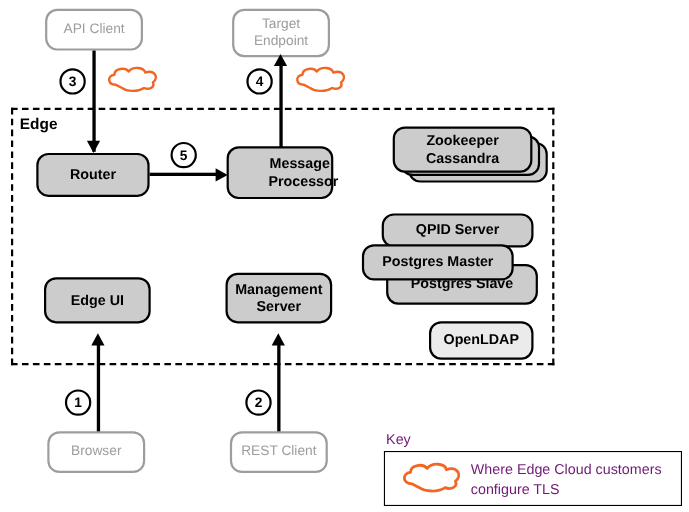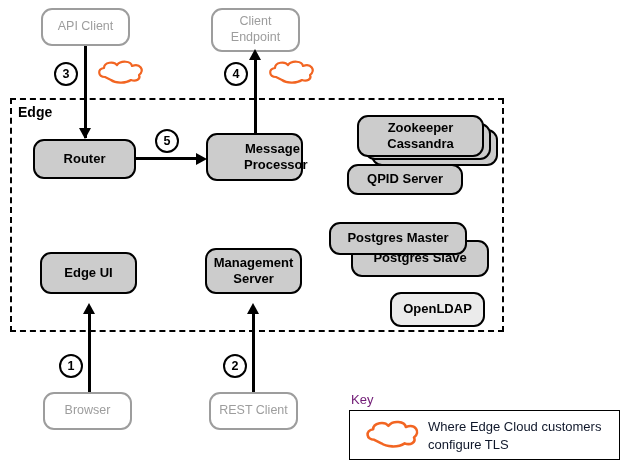--- a/index.html
+++ b/index.html
@@ -120,35 +120,35 @@
   }
   #key-box {
     position: absolute;
     box-sizing: border-box;
     border: 1.5px solid #000000;
     background: #ffffff;
   }
   #key-text {
     position: absolute;
     font-size: 13px;
-    color: #0f172a;
+    color: #701a75;
     line-height: 1.35;
   }
 </style>
 </head>
 <body>
 
 <div id="canvas">
 
   <div class="node ext" style="left:41px; top:8px; width:89px; height:38px;">
     <span>API Client</span>
   </div>
 
   <div class="node ext" style="left:211px; top:8px; width:89px; height:44px; flex-direction:column; justify-content:center;">
-    <span>Client</span>
+    <span>Target</span>
     <span>Endpoint</span>
   </div>
 
   <div class="vline" style="left:84px; top:46px; height:92px;"></div>
   <div class="arrow-down" style="left:78.7px; top:128px;"></div>
   <div class="step" style="left:54px; top:62px;">
     <span>3</span>
   </div>
 
   <div class="cloud" style="left:95px; top:60px; width:52px; height:24px;">
@@ -187,21 +187,21 @@
     <span>Processor</span>
   </div>
 
   <div class="node comp" style="left:371px; top:129px; width:127px; height:37px; z-index:1;"></div>
   <div class="node comp" style="left:364px; top:123px; width:127px; height:37px; z-index:2;"></div>
   <div class="node comp" style="left:357px; top:115px; width:127px; height:42px; z-index:3; flex-direction:column; justify-content:center;">
     <span>Zookeeper</span>
     <span>Cassandra</span>
   </div>
 
-  <div class="node comp" style="left:347px; top:164px; width:116px; height:31px;">
+  <div class="node comp" style="left:347px; top:194px; width:138px; height:31px;">
     <span>QPID Server</span>
   </div>
 
   <div class="node comp" style="left:351px; top:240px; width:138px; height:37px; z-index:1;">
     <span>Postgres Slave</span>
   </div>
   <div class="node comp" style="left:329px; top:222px; width:138px; height:33px; z-index:2;">
     <span>Postgres Master</span>
   </div>
 

